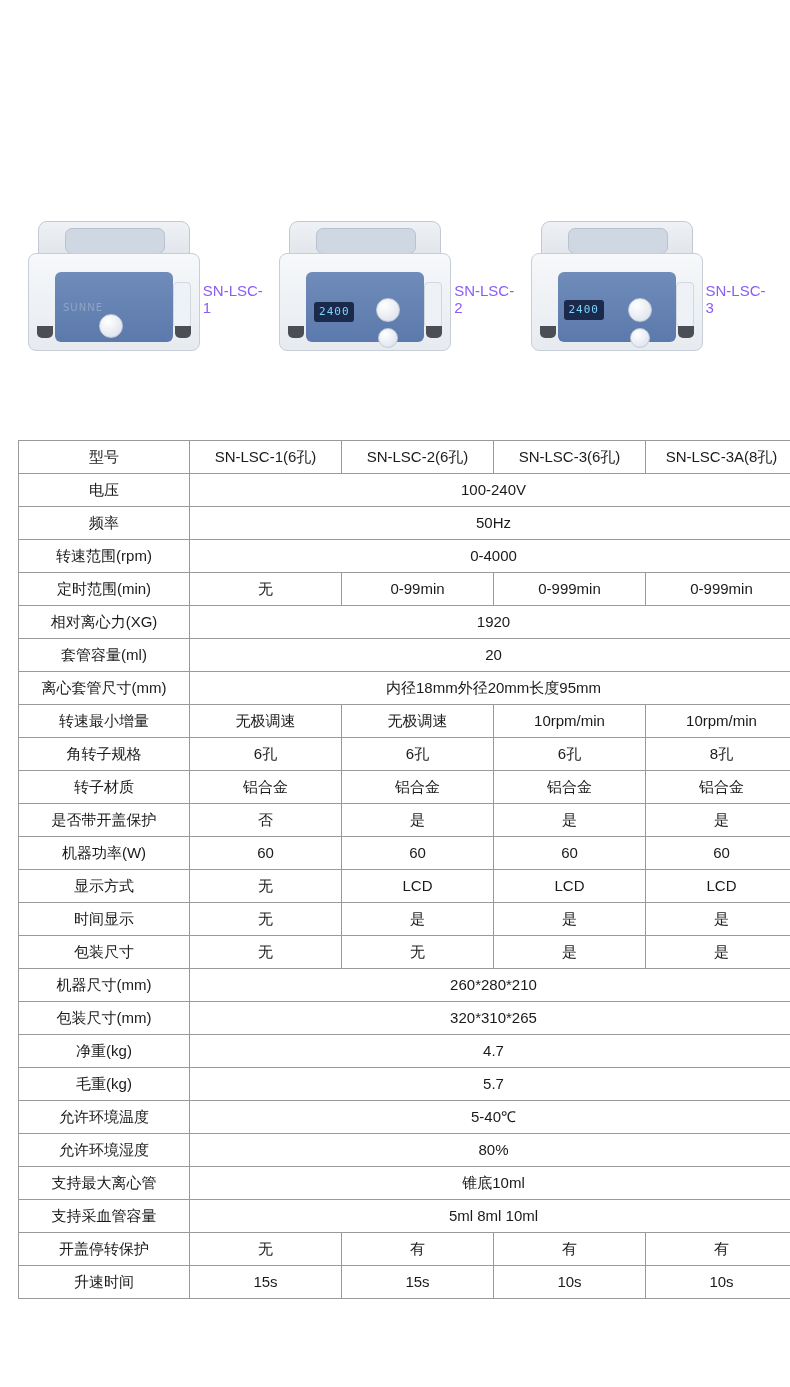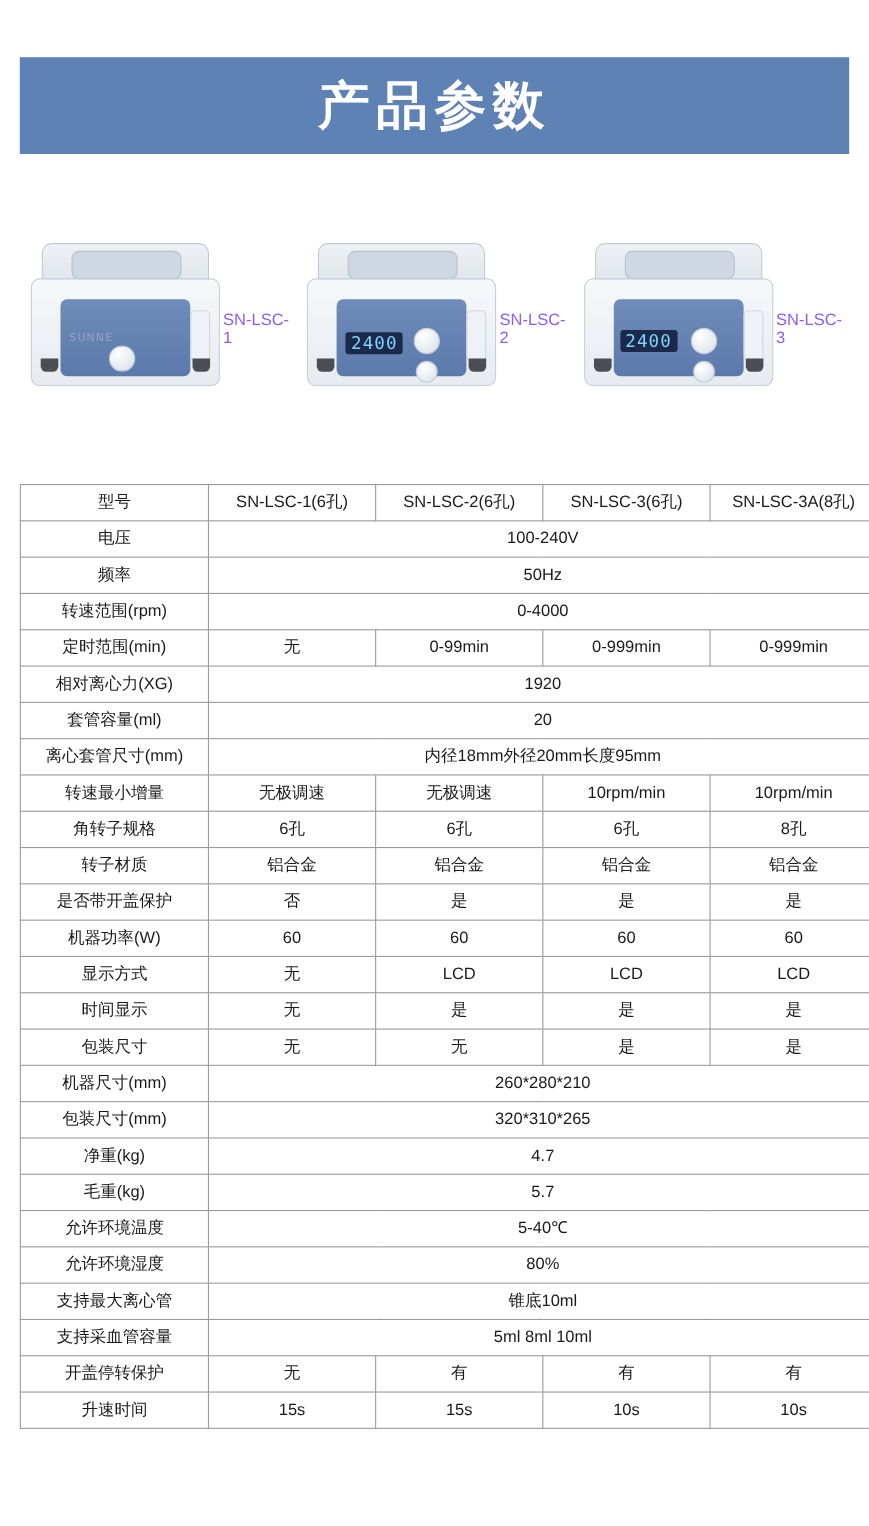--- a/index.html
+++ b/index.html
@@ -119,26 +119,26 @@
     border-radius: 50%;
     background: radial-gradient(circle at 35% 30%, #ffffff 0%, #e3e8ef 70%, #cdd4de 100%);
     border: 1px solid #c3cad4;
   }
   .m-knob.small {
     width: 18px;
     height: 18px;
   }
   .m-display {
     position: absolute;
-    width: 52px;
+    width: 40px;
     height: 20px;
     background: #1b2a4a;
     border-radius: 3px;
     color: #7fd4ff;
-    font-size: 16px;
+    font-size: 11px;
     font-family: "DejaVu Sans Mono", monospace;
     display: flex;
     align-items: center;
     justify-content: center;
     letter-spacing: 1px;
   }
   .m-foot {
     position: absolute;
     bottom: 12px;
     width: 16px;
@@ -190,23 +190,20 @@
   table.spec td.label {
     width: 166px;
   }
   .v1, .v2, .v3, .v4 { width: 147px; }
 </style>
 </head>
 <body>
 
 <div class="page">
 
-  <div class="banner">
-    <div class="banner-title">产品参数</div>
-  </div>
 
   <div class="products">
 
     <div class="product">
       <div class="machine">
         <div class="m-lid">
           <div class="m-lid-glass"></div>
         </div>
         <div class="m-body">
           <div class="m-front"></div>

